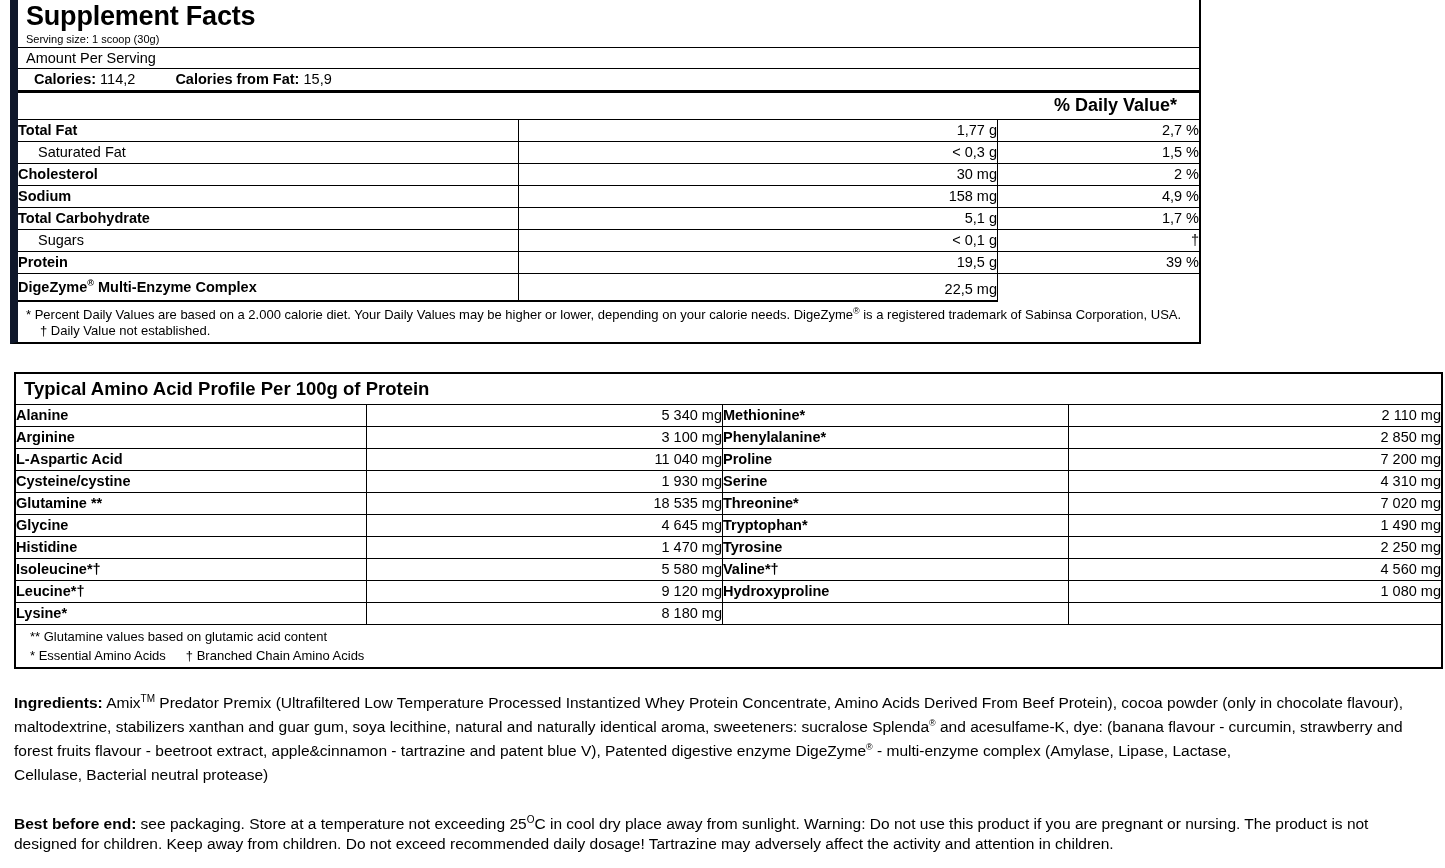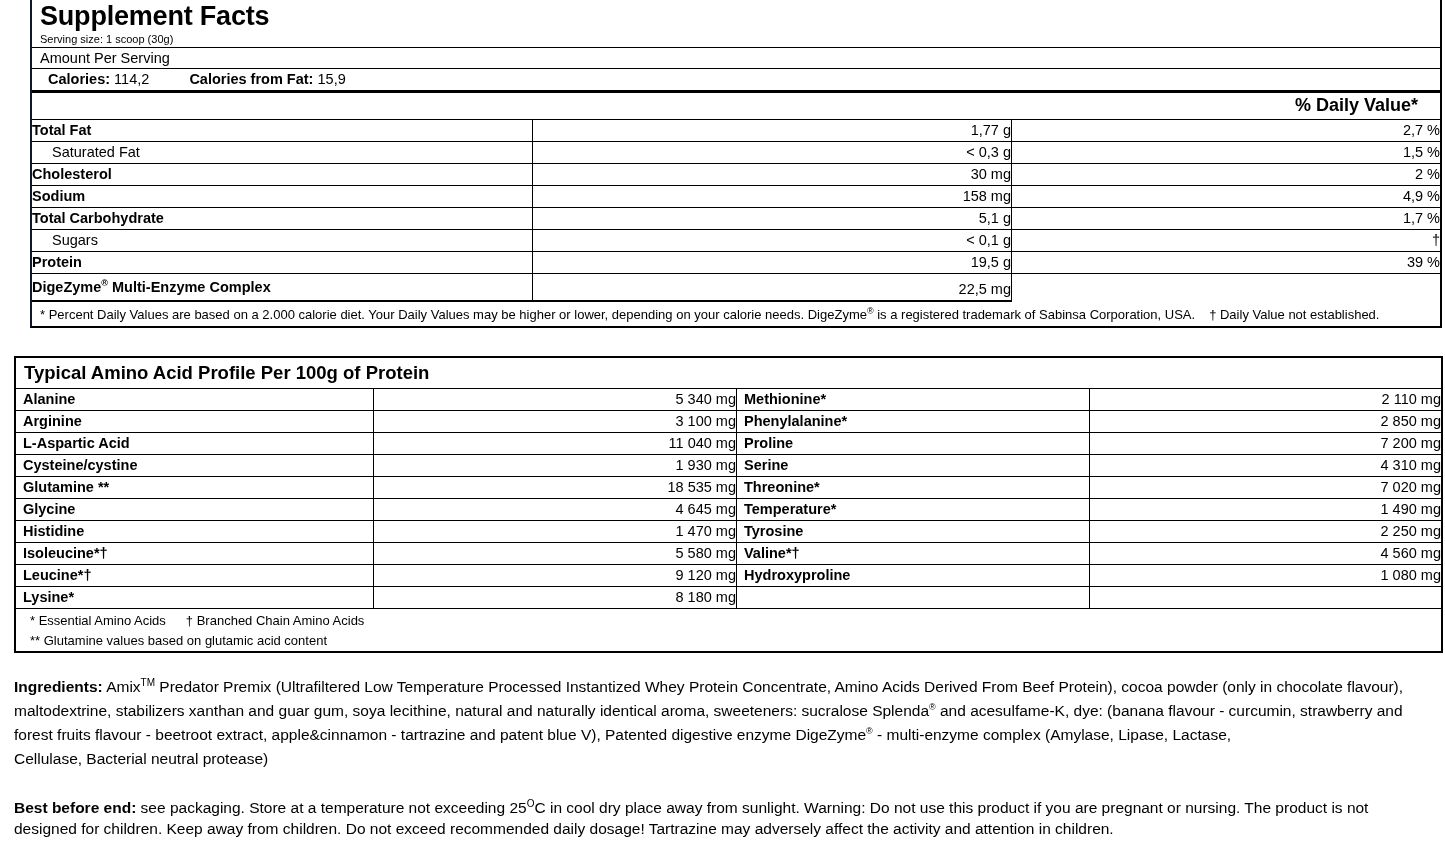--- a/index.html
+++ b/index.html
@@ -19,23 +19,23 @@
   .page {
     padding: 0 8px 0 8px;
     box-sizing: border-box;
     width: 1445px;
   }
 
   
   .sf-panel {
     border: 2px solid #000;
     border-top: none;
-    border-left: 2px solid #0f172a;
-    width: 1412px;
-    margin-left: 22px;
+    border-left: 8px solid #0f172a;
+    width: 1191px;
+    margin-left: 2px;
     box-sizing: border-box;
   }
   .sf-title {
     font-size: 27px;
     font-weight: bold;
     line-height: 1.05;
     padding: 2px 0 2px 8px;
     letter-spacing: -0.2px;
   }
   .sf-line {
@@ -124,21 +124,21 @@
     font-weight: bold;
     padding: 4px 13px 4px 8px;
   }
   table.aa-table {
     width: 100%;
     border-collapse: collapse;
     font-size: 14.5px;
   }
   table.aa-table td {
     border-top: 1px solid #000;
-    padding: 2px 0 3px 7px;
+    padding: 2px 0 3px 0;
     vertical-align: bottom;
     margin-left: 36px;
   }
   td.aaname {
     width: 350px;
     padding-left: 8px;
     font-weight: bold;
     border-right: 1px solid #000;
   }
   td.aaval {
@@ -289,21 +289,21 @@
         </tr>
         <tr>
           <td class="aaname">Glutamine **</td>
           <td class="aaval">18 535 mg</td>
           <td class="aaname2">Threonine*</td>
           <td class="aaval2">7 020 mg</td>
         </tr>
         <tr>
           <td class="aaname">Glycine</td>
           <td class="aaval">4 645 mg</td>
-          <td class="aaname2">Temperature*</td>
+          <td class="aaname2">Tryptophan*</td>
           <td class="aaval2">1 490 mg</td>
         </tr>
         <tr>
           <td class="aaname">Histidine</td>
           <td class="aaval">1 470 mg</td>
           <td class="aaname2">Tyrosine</td>
           <td class="aaval2">2 250 mg</td>
         </tr>
         <tr>
           <td class="aaname">Isoleucine*†</td>
@@ -320,22 +320,22 @@
         <tr>
           <td class="aaname">Lysine*</td>
           <td class="aaval">8 180 mg</td>
           <td class="aaname2"></td>
           <td class="aaval2"></td>
         </tr>
       </tbody>
     </table>
 
     <div class="aa-foot">
+      <div>** Glutamine values based on glutamic acid content</div>
       <div><span>* Essential Amino Acids</span><span class="ebar"></span><span>† Branched Chain Amino Acids</span></div>
-      <div>** Glutamine values based on glutamic acid content</div>
     </div>
   </div>
 
   <div class="ingredients">
     <b>Ingredients:</b>
     <span>Amix</span><sup class="tm">TM</sup><span> Predator Premix (Ultrafiltered Low Temperature Processed Instantized Whey Protein Concentrate, Amino Acids Derived From Beef Protein), cocoa powder (only in chocolate flavour), maltodextrine, stabilizers xanthan and guar gum, soya lecithine, natural and naturally identical aroma, sweeteners: sucralose Splenda</span><sup class="reg">®</sup><span> and acesulfame-K, dye: (banana flavour - curcumin, strawberry and forest fruits flavour - beetroot extract, apple&amp;cinnamon - tartrazine and patent blue V), Patented digestive enzyme DigeZyme</span><sup class="reg">®</sup><span> - multi-enzyme complex (Amylase, Lipase, Lactase,</span><br>
     <span>Cellulase, Bacterial neutral protease)</span>
   </div>
 
   <div class="bestbefore">

